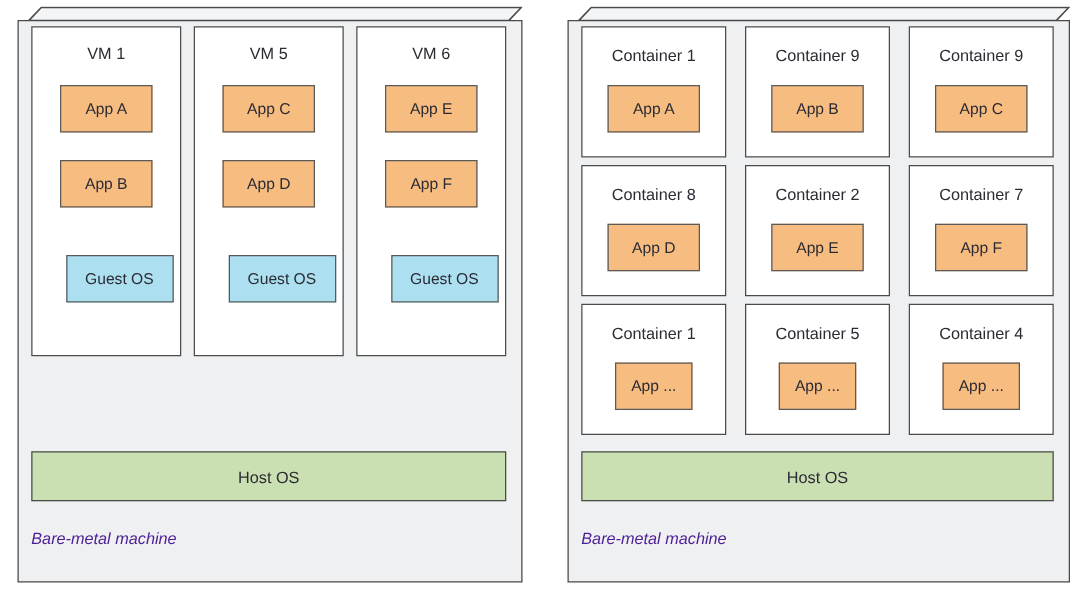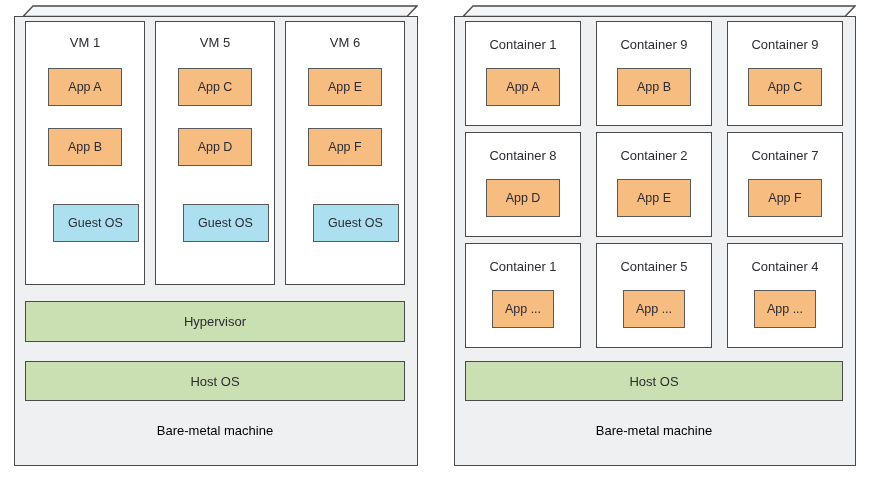--- a/index.html
+++ b/index.html
@@ -106,24 +106,24 @@
     display: flex;
     align-items: center;
     justify-content: center;
     font-size: 13px;
     color: #2b2b33;
     white-space: nowrap;
   }
 
   .baremetal-label {
     position: absolute;
-    text-align: center;
-    font-size: 13px;
-    color: #000000;
-    white-space: nowrap;
+    font-size: 13px;
+    color: #4c1d95;
+    white-space: nowrap;
+    font-style: italic;
   }
 
   
   #left-machine { left: 14px; top: 5px; width: 404px; height: 461px; }
   #left-vm-row { left: 11px; top: 16px; width: 380px; height: 264px; }
   #left-vm-row .vm { width: 120px; height: 264px; }
 
   #left-vm-row .app-box { width: 74px; height: 38px; }
   #left-vm-row .app-1 { margin-top: 19px; }
   #left-vm-row .app-2 { margin-top: 22px; }
@@ -207,21 +207,20 @@
 
       <div class="vm">
         <div class="vm-title">VM 6</div>
         <div class="app-box app-1">App E</div>
         <div class="app-box app-2">App F</div>
         <div class="guest-box">Guest OS</div>
       </div>
 
     </div>
 
-    <div class="green-bar" id="left-hypervisor">Hypervisor</div>
 
     <div class="green-bar" id="left-hostos">Host OS</div>
 
     <div class="baremetal-label" id="left-baremetal">Bare-metal machine</div>
   </div>
 
   <div class="machine" id="right-machine">
 
     <div class="slab-top">
       <svg width="402" height="13" viewBox="0 0 402 13">

